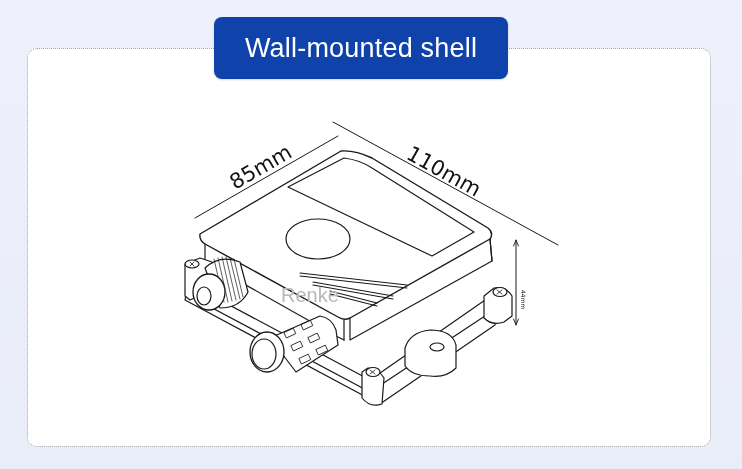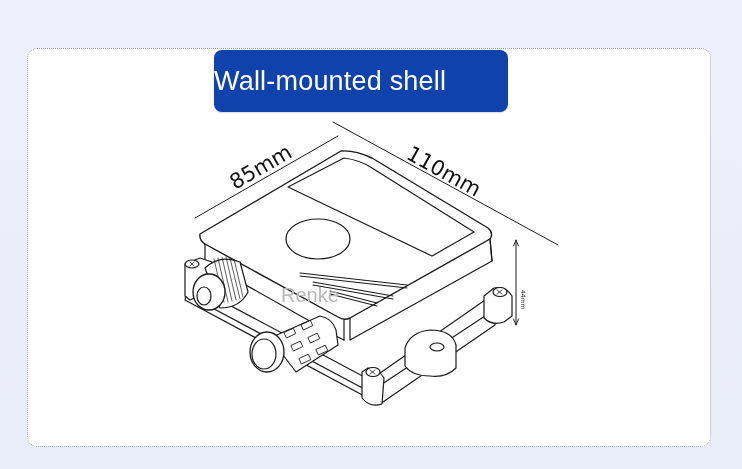--- a/index.html
+++ b/index.html
@@ -12,23 +12,22 @@
     position: absolute; left: 27px; top: 48px; width: 684px; height: 399px;
     background: #ffffff;
     border: 1px dotted #9aa0aa;
     border-radius: 10px;
     box-sizing: border-box;
   }
   .title-badge {
     position: absolute; left: 214px; top: 17px; width: 294px; height: 62px;
     background: #0f43ab;
     border-radius: 8px;
-    display: flex; align-items: center; justify-content: flex-start;
+    display: flex; align-items: center; justify-content: center;
     box-shadow: 0 1px 2px rgba(0,0,0,0.15);
-    margin-top: 33px;
   }
   .title-text {
     color: #ffffff; font-size: 27px; letter-spacing: 0.2px;
     font-family: "Liberation Sans", sans-serif;
   }
   .drawing {
     position: absolute; left: 0; top: 0; width: 742px; height: 469px;
   }
   .dim-label { font-family: "DejaVu Sans", sans-serif; fill: #111; }
   .watermark { font-family: "Liberation Sans", sans-serif; fill: #b8b8b8; }

